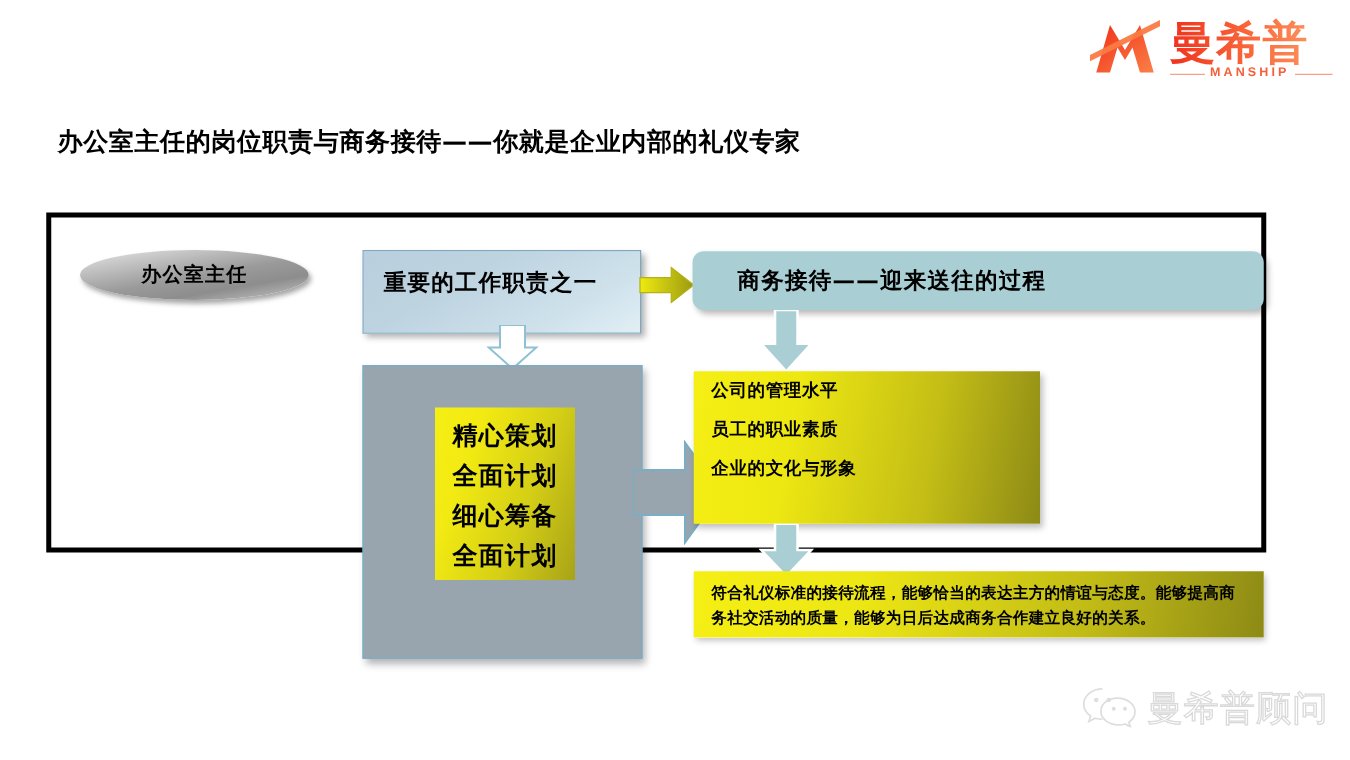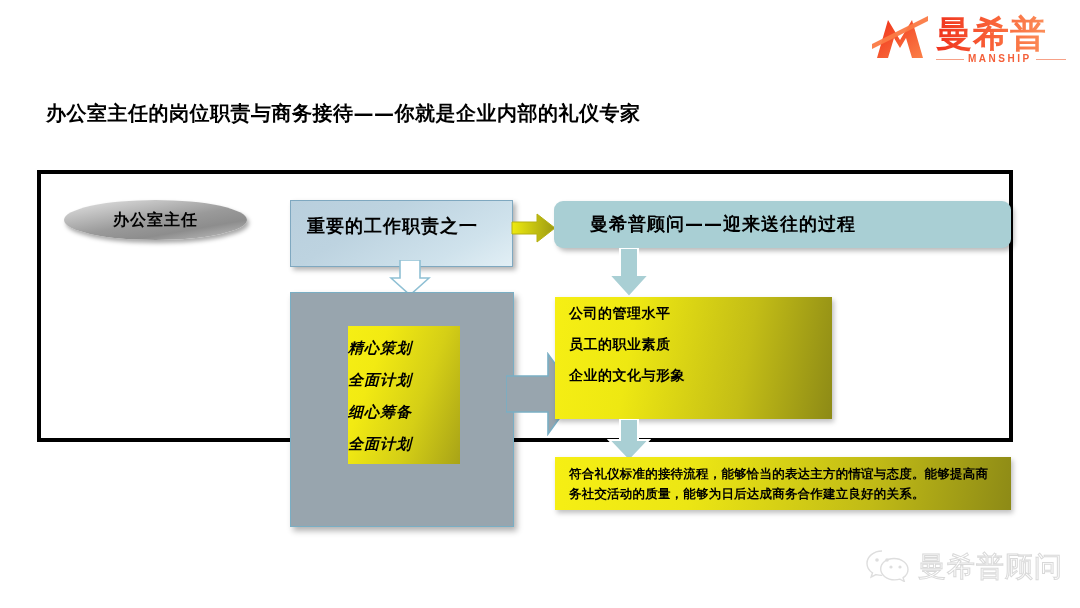--- a/index.html
+++ b/index.html
@@ -102,24 +102,23 @@
   
   #arrow-plan-aspects{position:absolute;left:465px;top:178px;width:73px;height:84px;}
 
   
   #plan-list{
     position:absolute;left:57px;top:33px;width:112px;height:138px;
     background:linear-gradient(110deg,#f6ef14 0%,#f2ea12 25%,#d5cf16 62%,#a8a317 100%);
     padding:6px 0 0 0;box-sizing:border-box;
   }
   #plan-list div{
-    font-size:15px;font-weight:bold;color:#000;text-align:left;
+    font-size:20px;font-weight:bold;color:#000;text-align:center;
     line-height:32px;letter-spacing:1px;
     font-family:"DejaVu Sans","Liberation Sans",sans-serif;
-    font-style:italic;
   }
 
   
   #aspects-box{
     position:absolute;left:514px;top:123px;width:277px;height:122px;
     background:linear-gradient(100deg,#f6ef14 0%,#eee812 28%,#c3bd16 68%,#8d8a16 100%);
     box-shadow:2px 3px 5px rgba(0,0,0,.25);
   }
   #aspects-box div{
     font-size:14px;font-weight:bold;color:#000;letter-spacing:0.5px;
@@ -191,21 +190,21 @@
       <defs>
         <linearGradient id="gy" x1="0" y1="0" x2="1" y2="0">
           <stop offset="0" stop-color="#eeea10"></stop>
           <stop offset="1" stop-color="#9c9a12"></stop>
         </linearGradient>
       </defs>
       <path d="M1 9 L26 9 L26 1 L44 15 L26 29 L26 21 L1 21 Z" fill="url(#gy)" stroke="#b5b013" stroke-width="1"></path>
     </svg>
 
     <div id="reception-box">
-      <span>曼希普顾问——迎来送往的过程</span>
+      <span>商务接待——迎来送往的过程</span>
     </div>
 
     <svg id="arrow-duty-plan" viewBox="0 0 42 36">
       <path d="M11 0 L31 0 L31 18 L40 18 L21 35 L2 18 L11 18 Z" fill="#ffffff" stroke="#8fc0d4" stroke-width="1.6"></path>
     </svg>
 
     <svg id="arrow-reception-aspects" viewBox="0 0 44 50">
       <path d="M13 0 L31 0 L31 27 L42 27 L22 49 L2 27 L13 27 Z" fill="#a9cfd4" stroke="#ffffff" stroke-width="2"></path>
     </svg>
 

